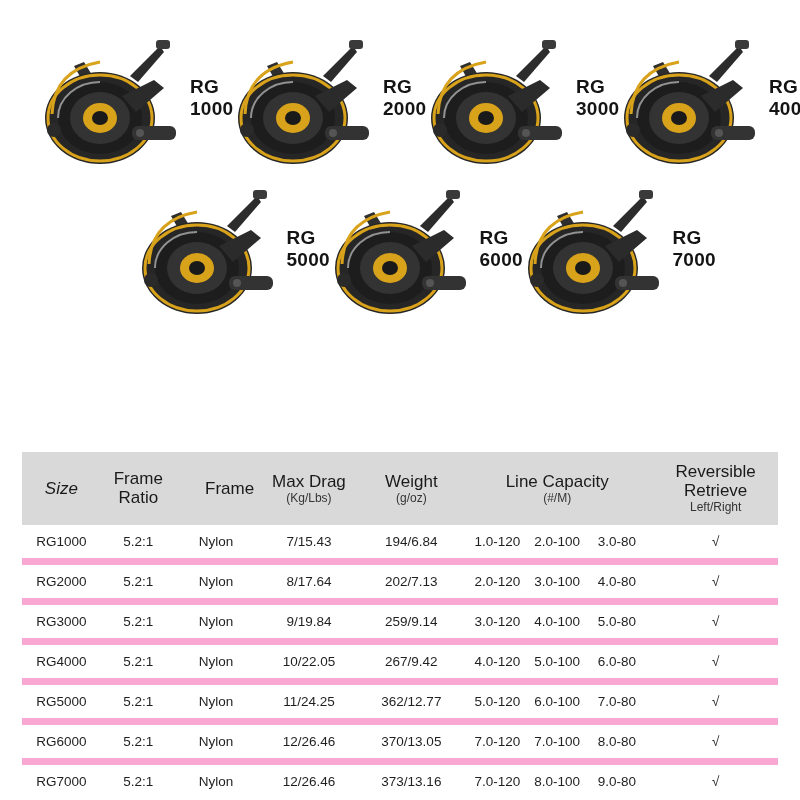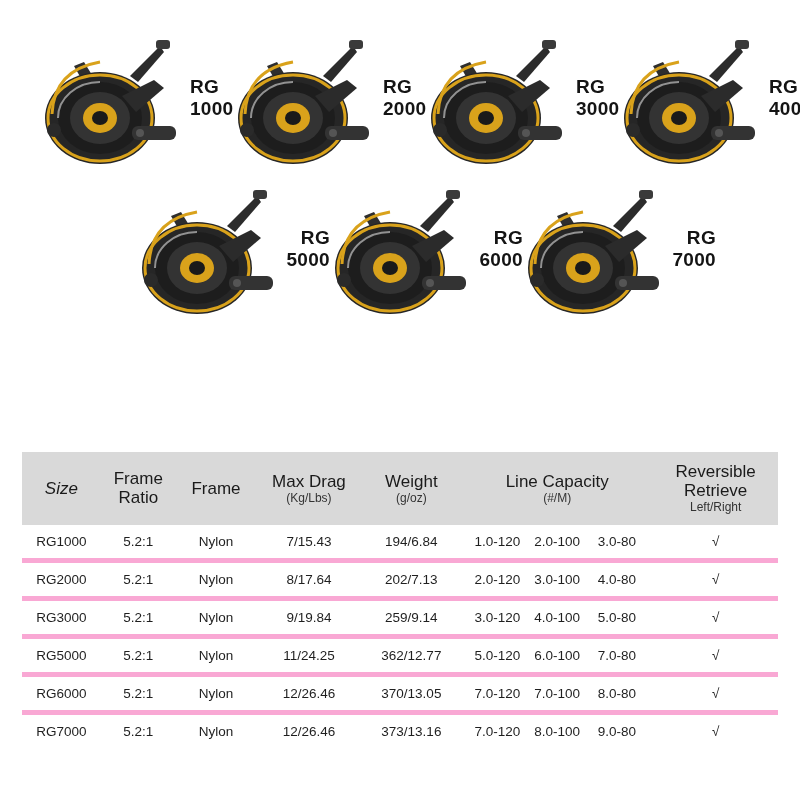--- a/index.html
+++ b/index.html
@@ -21,21 +21,21 @@
     padding: 22px 18px 0 18px;
     box-sizing: border-box;
   }
   .row {
     display: flex;
     justify-content: center;
     align-items: flex-end;
   }
   .row-1 .product { width: 193px; }
   .row-2 .product { width: 193px; }
-  .row-2 { margin-left: 0; text-align: right; }
+  .row-2 { margin-left: 0; }
 
   .product {
     display: flex;
     flex-direction: row;
     align-items: center;
   }
   .reel-wrap {
     width: 176px;
     height: 150px;
     position: relative;
@@ -70,29 +70,29 @@
   }
   .spec-table thead th .sub {
     display: block;
     font-size: 12px;
     color: #333;
     margin-top: 1px;
   }
   .spec-table tbody td {
     padding: 9px 2px;
     text-align: center;
-    border-bottom: 5px solid #f9a8d4;
+    border-bottom: 7px solid #f9a8d4;
     color: #1f1f1f;
     font-size: 13.5px;
     white-space: nowrap;
   }
   .spec-table tbody tr:last-child td { border-bottom: none; }
   .col-size { width: 78px; font-style: italic; }
   .col-gear { width: 74px; }
-  .col-frame { width: 80px; }
+  .col-frame { width: 80px; text-align: right; }
   .col-drag { width: 108px; margin-top: 36px; }
   .col-weight { width: 100px; }
   .col-line { width: 190px; }
   .col-rev { width: 126px; }
   .line-cap span { display: inline-block; min-width: 56px; }
   .check { font-size: 14px; }
 </style>
 </head>
 <body>
 
@@ -352,20 +352,33 @@
       <td>9/19.84</td>
       <td>259/9.14</td>
       <td class="line-cap">
         <span>3.0-120</span>
         <span>4.0-100</span>
         <span>5.0-80</span>
       </td>
       <td class="check">√</td>
     </tr>
     <tr>
+      <td>RG4000</td>
+      <td>5.2:1</td>
+      <td>Nylon</td>
+      <td>10/22.05</td>
+      <td>267/9.42</td>
+      <td class="line-cap">
+        <span>4.0-120</span>
+        <span>5.0-100</span>
+        <span>6.0-80</span>
+      </td>
+      <td class="check">√</td>
+    </tr>
+    <tr>
       <td>RG5000</td>
       <td>5.2:1</td>
       <td>Nylon</td>
       <td>11/24.25</td>
       <td>362/12.77</td>
       <td class="line-cap">
         <span>5.0-120</span>
         <span>6.0-100</span>
         <span>7.0-80</span>
       </td>

